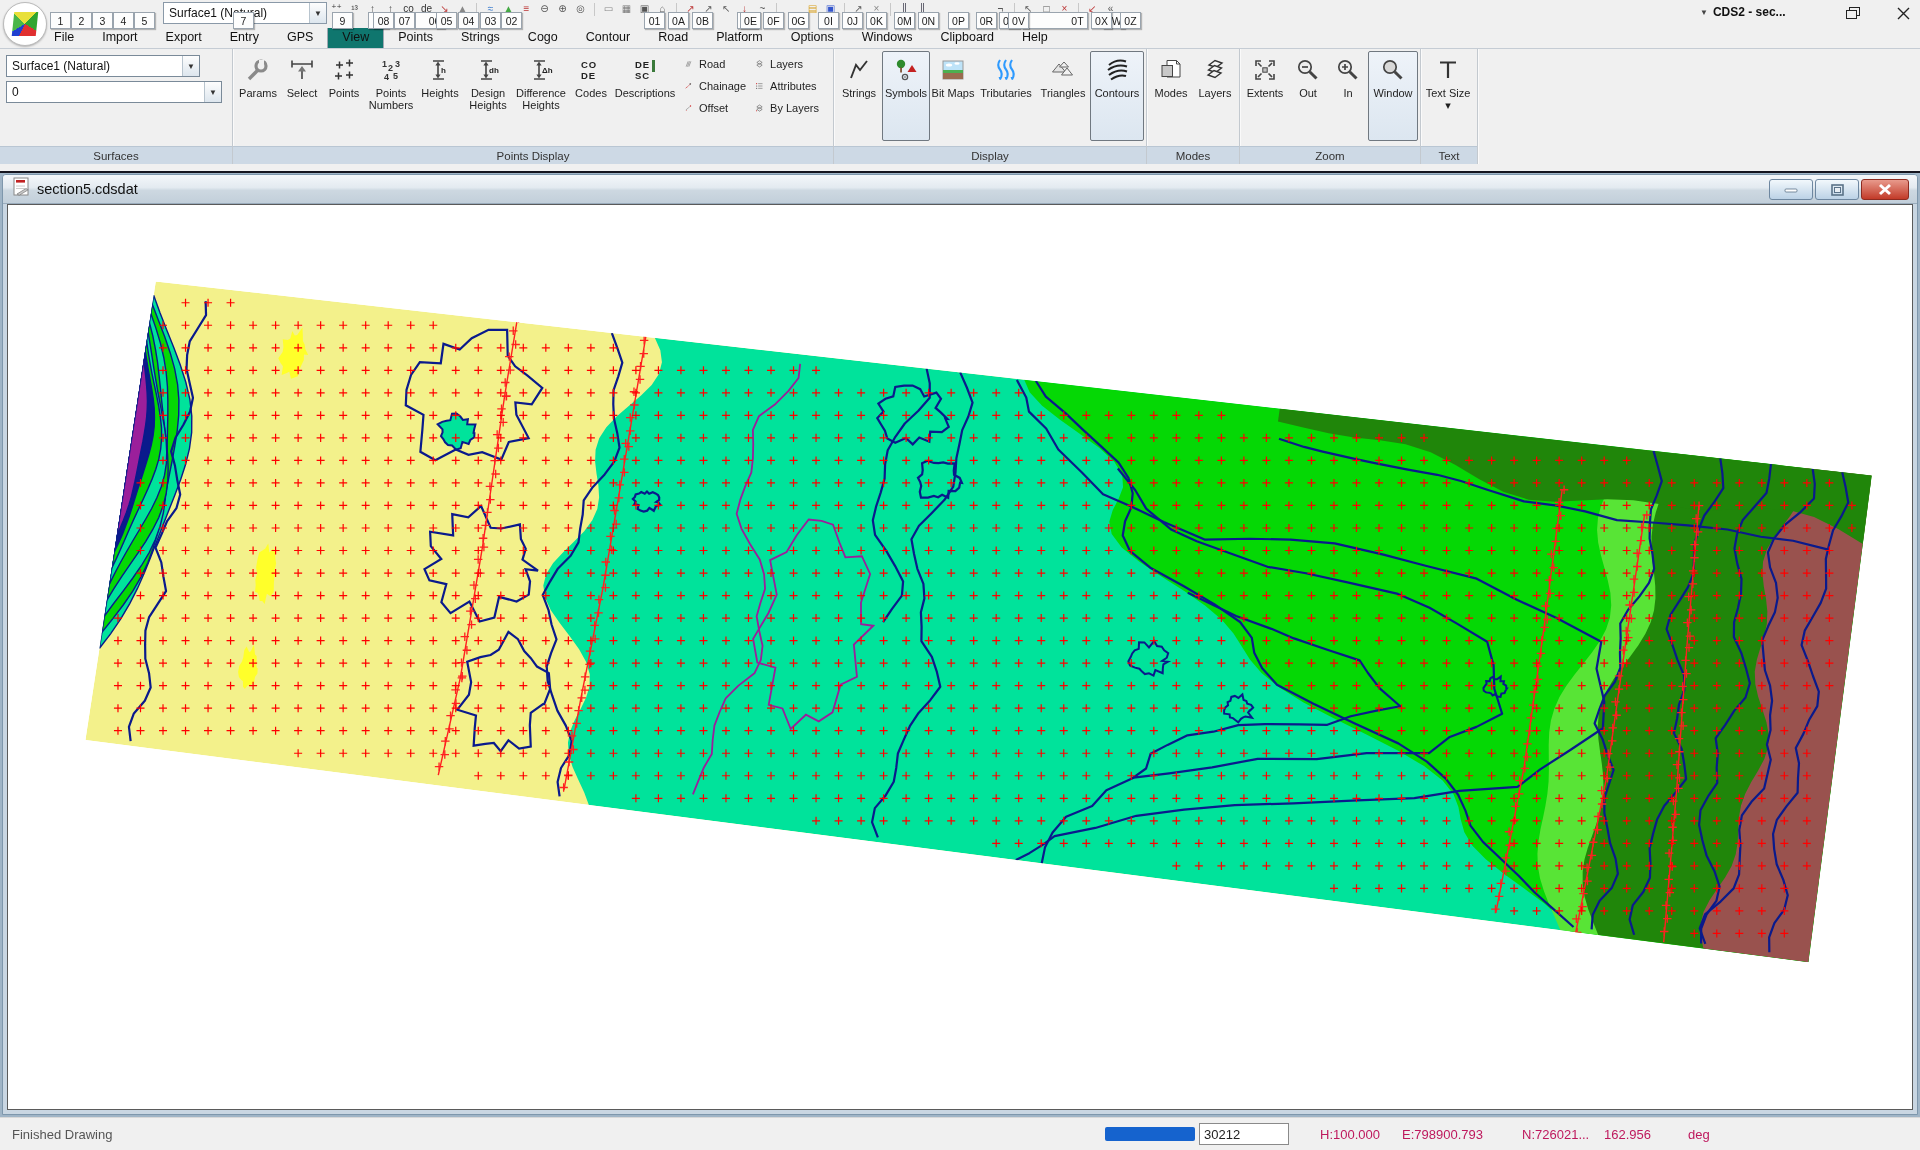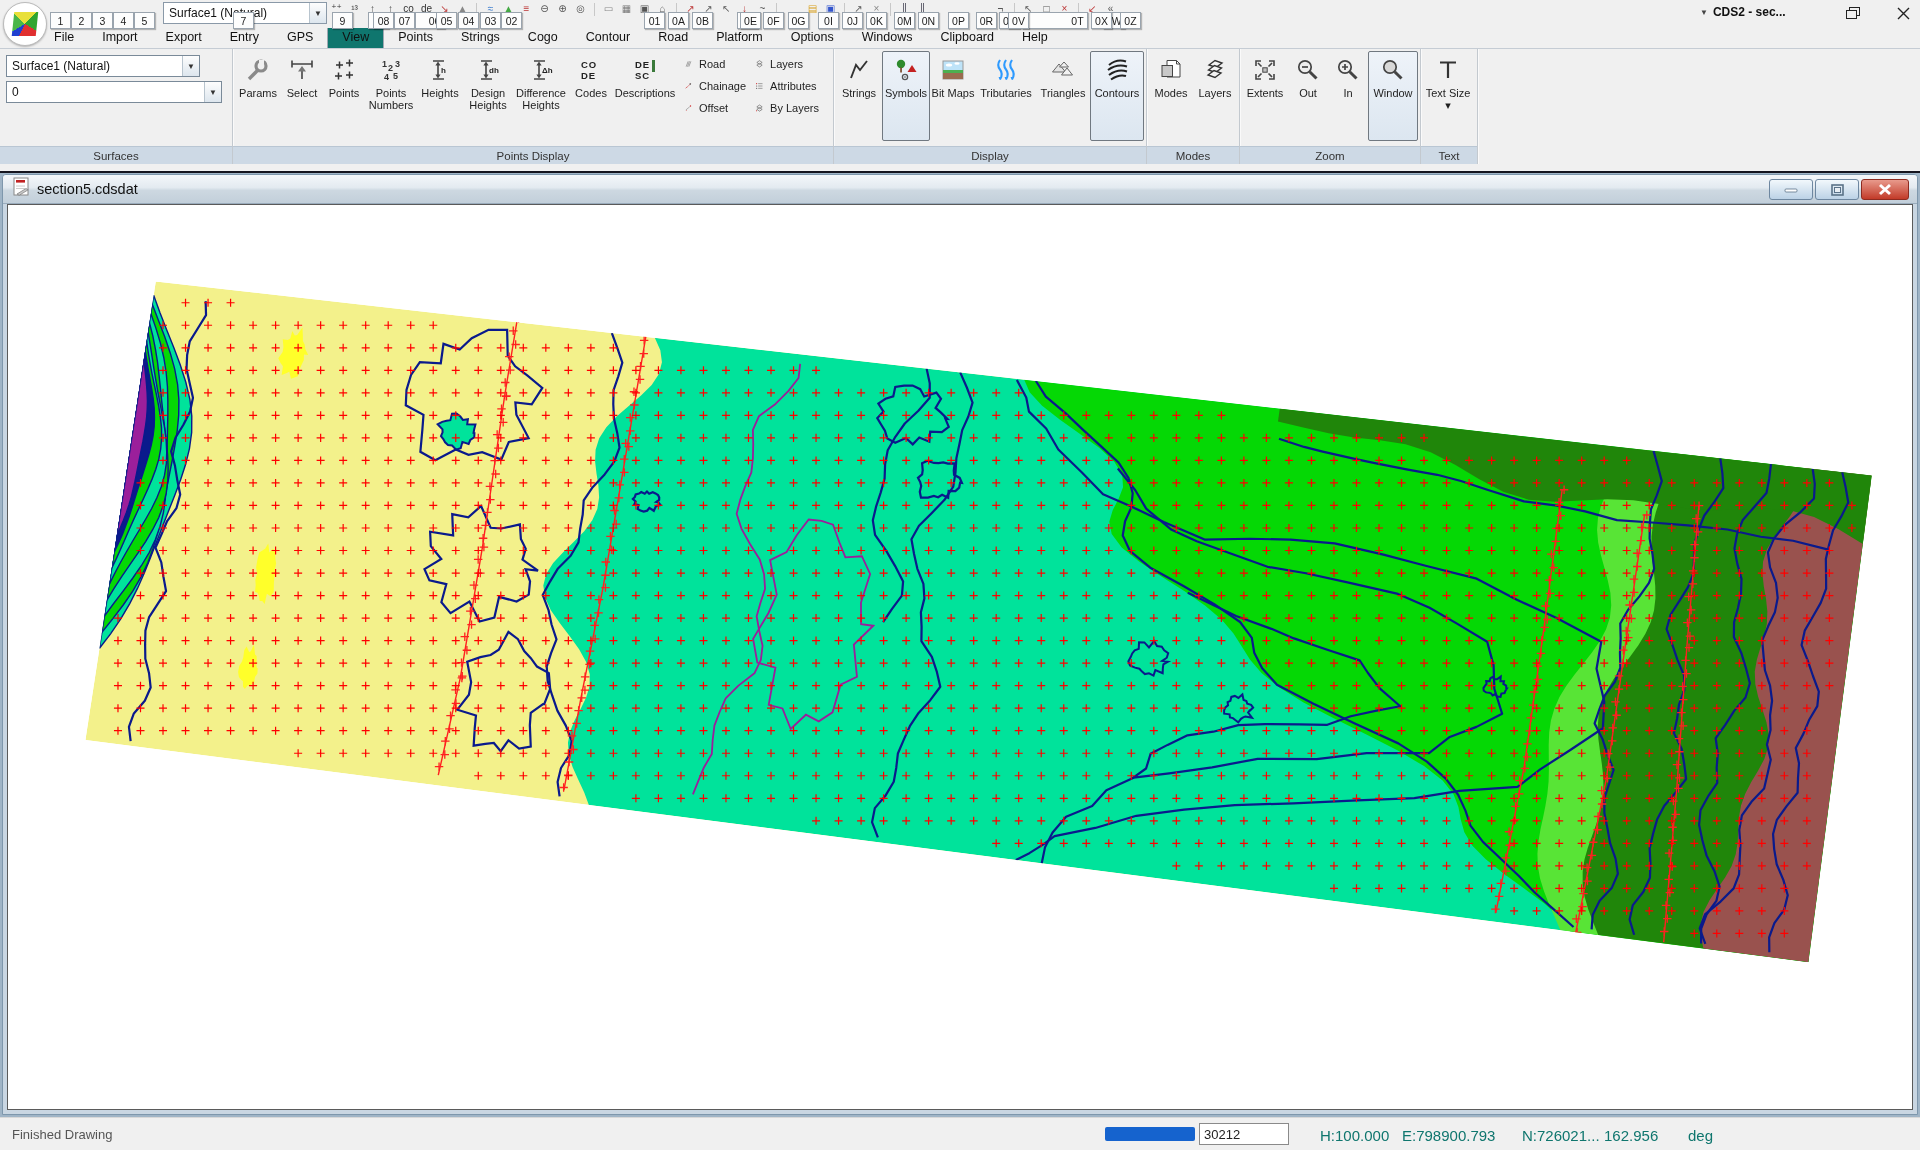--- a/index.html
+++ b/index.html
@@ -66,21 +66,21 @@
         background:linear-gradient(#F2F8FC,#BCD2E6);display:flex;align-items:center;justify-content:center;}
   .cbtn.close{background:linear-gradient(#E89A8C,#C23A28);border-color:#8E2B20;}
   .canvas{position:absolute;left:4px;right:4px;top:29px;bottom:4px;background:#fff;border:1px solid #5A5A5A;}
   .canvas svg{position:absolute;left:0;top:0;width:100%;height:100%;}
   
   .status{position:absolute;left:0;top:1117px;width:1920px;height:33px;background:#F0F0F0;border-top:1px solid #D8D8D8;}
   .status .msg{position:absolute;left:12px;top:9px;font-size:13px;color:#555;}
   .progress{position:absolute;left:1105px;top:9px;width:90px;height:14px;background:#1563CE;border-radius:2px;}
   .pvalue{position:absolute;left:1199px;top:5px;width:84px;height:20px;background:#fff;border:1px solid #8A8A8A;
           font-size:13px;color:#222;display:flex;align-items:center;padding-left:4px;}
-  .coord{position:absolute;top:9px;font-size:15px;color:#0f766e;}
+  .coord{position:absolute;top:9px;font-size:13px;color:#be185d;}
 </style>
 </head>
 <body>
 
 <div class="titlebar">
   <div class="applogo">
       <div class="sq"></div>
     </div>
   <div class="qstrip">
       <span class="qicon" style="color: rgb(51, 51, 51);">⁺⁺</span>

